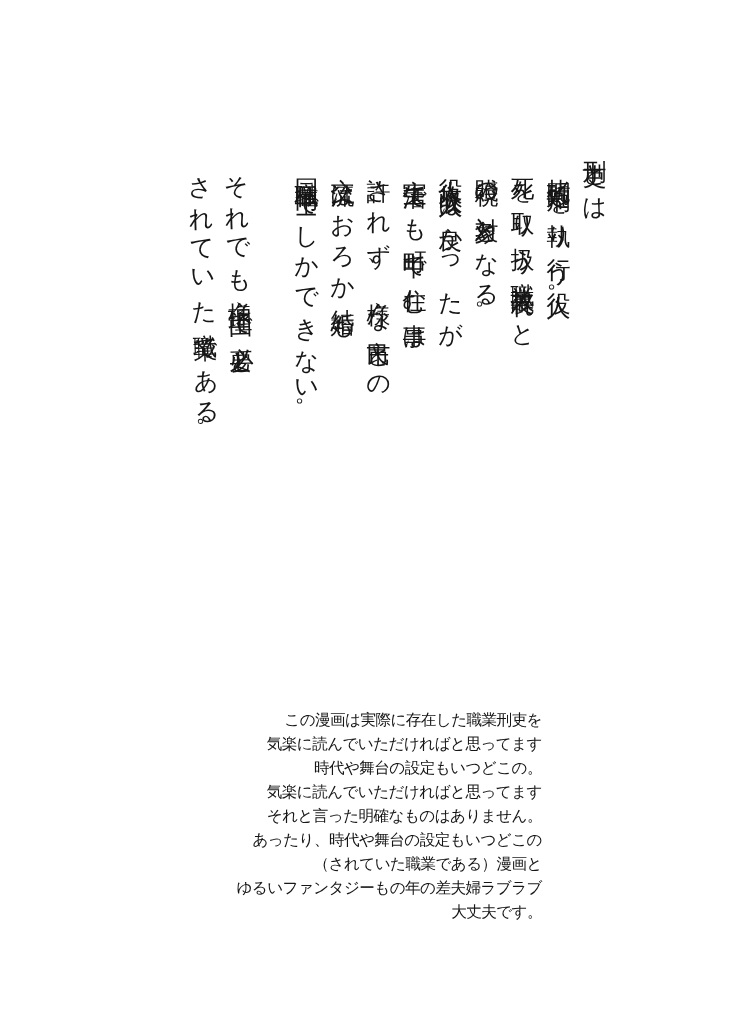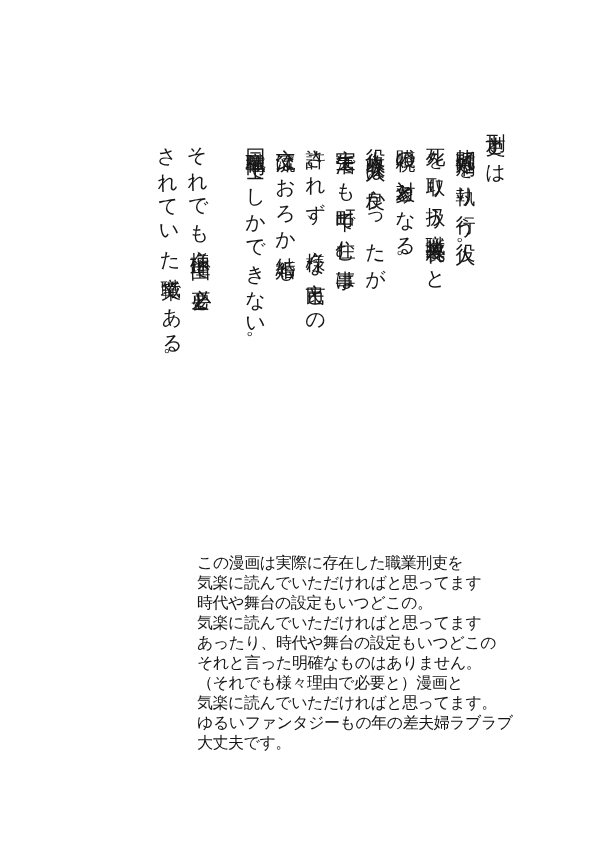--- a/index.html
+++ b/index.html
@@ -43,25 +43,26 @@
   .v-para2 {
     margin-right: 30px; 
     transform: rotate(-1.8deg); 
     transform-origin: top center;
   }
 
   
   .afterword {
     position: absolute;
     left: 197px;
-    top: 553px;
-    font-size: 16px;
+    top: 591px;
+    font-size: 13px;
     line-height: 20px;
     letter-spacing: -0.5px;
     white-space: nowrap;
+    text-align: right;
   }
   .afterword p {
     margin: 0;
     padding: 0;
   }
 </style>
 </head>
 <body>
 
 <div class="page">
@@ -80,21 +81,20 @@
       <p class="v-body">それでも様々理由で必要と</p>
       <p class="v-body">されていた職業である。</p>
     </div>
   </section>
 
   <section class="afterword">
     <p>この漫画は実際に存在した職業刑吏を</p>
     <p>気楽に読んでいただければと思ってます</p>
     <p>時代や舞台の設定もいつどこの。</p>
     <p>気楽に読んでいただければと思ってます</p>
+    <p>それと言った明確なものはありません。</p>
     <p>あったり、時代や舞台の設定もいつどこの</p>
-    <p>それと言った明確なものはありません。</p>
-    <p>（それでも様々理由で必要と）漫画と</p>
-    <p>気楽に読んでいただければと思ってます。</p>
+    <p>（されていた職業である）漫画と</p>
     <p>ゆるいファンタジーもの年の差夫婦ラブラブ</p>
     <p>大丈夫です。</p>
   </section>
 
 </div>
 
 </body></html>

